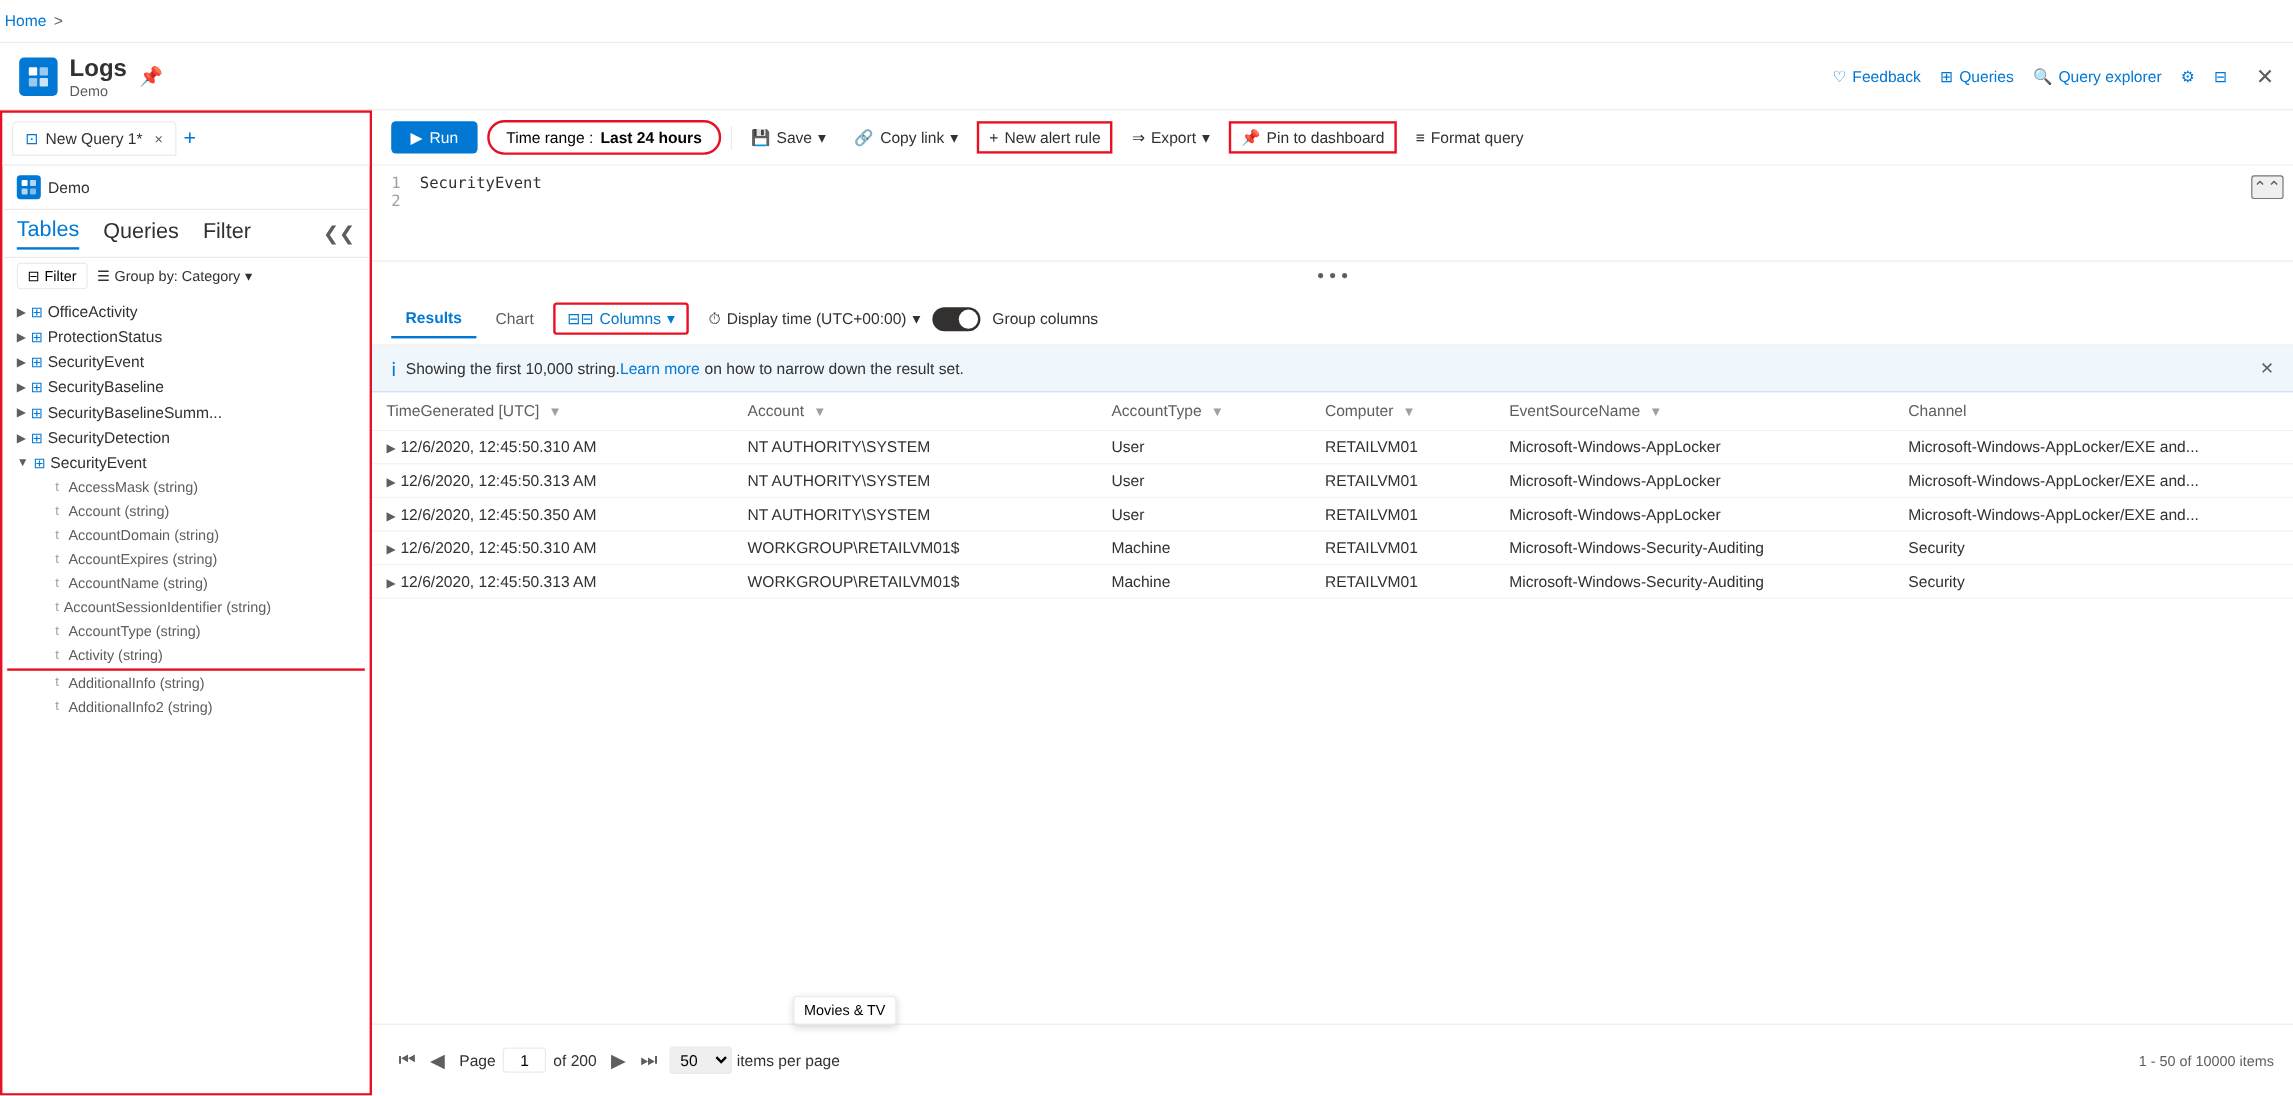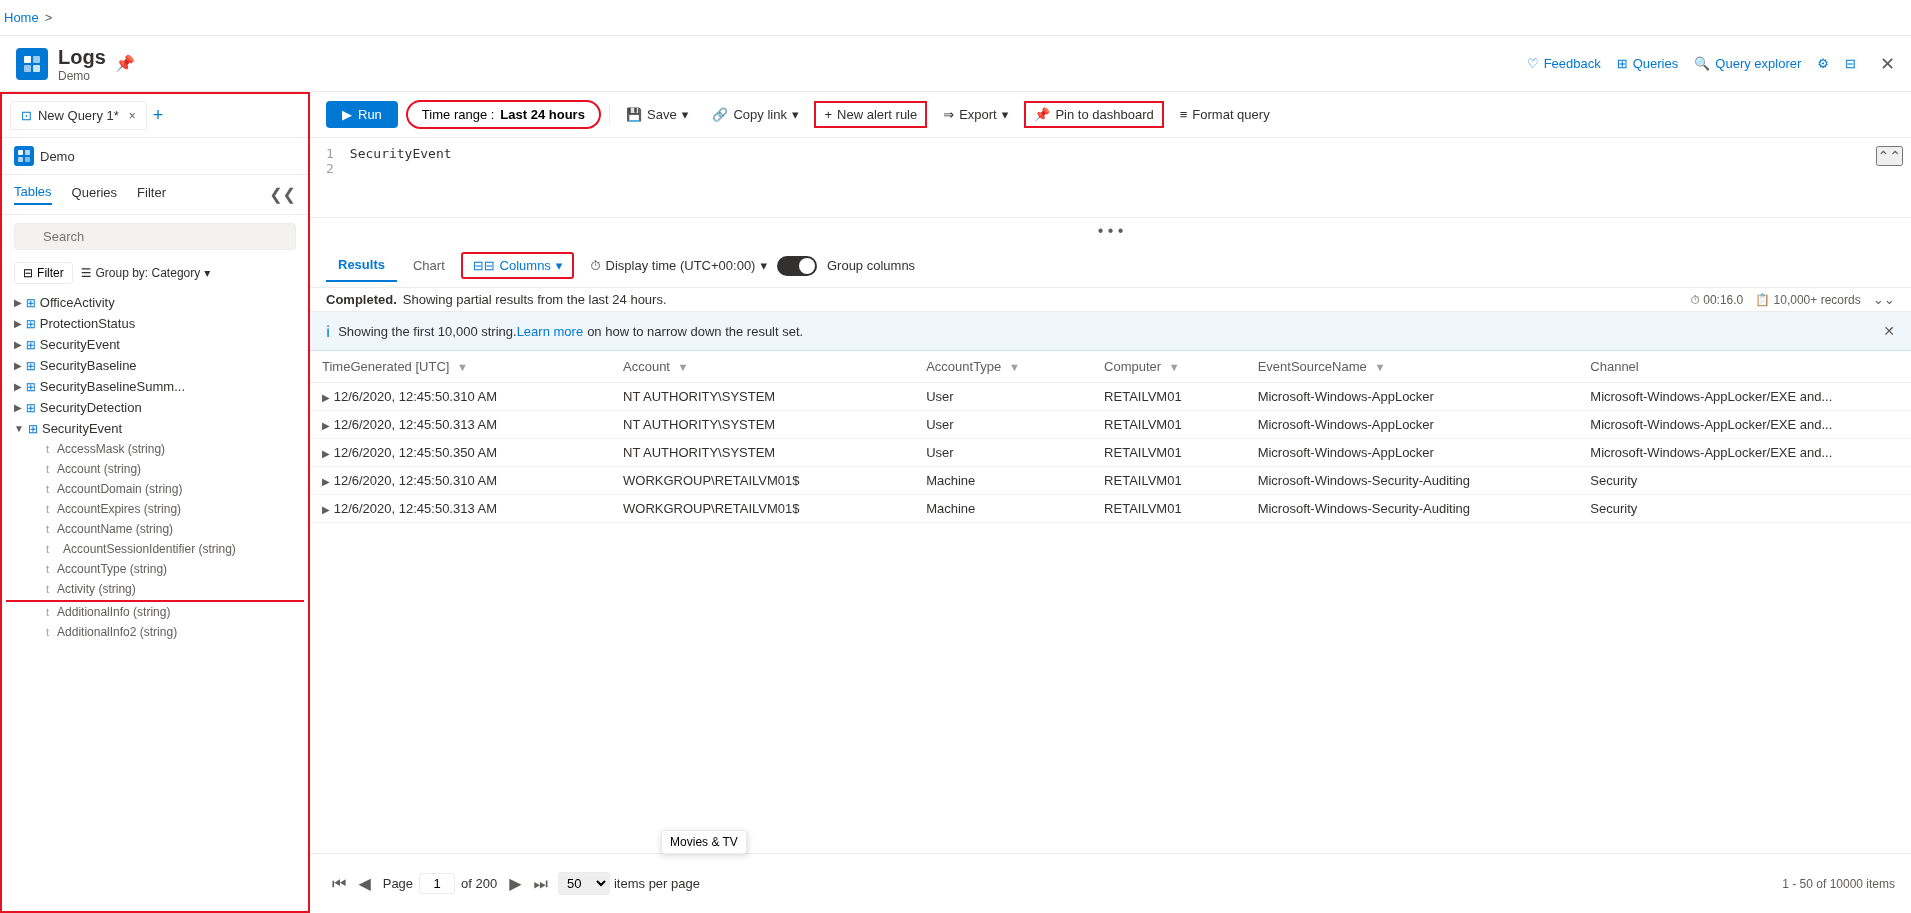--- a/index.html
+++ b/index.html
@@ -29,21 +29,21 @@
     
     .sidebar { width: 310px; flex-shrink: 0; border-right: 1px solid #edebe9; display: flex; flex-direction: column; overflow: hidden; border: 2px solid #e81123; }
     .sidebar-tabs-bar { display: flex; align-items: center; padding: 0 8px; border-bottom: 1px solid #edebe9; background: #fff; height: 44px; }
     .query-tab { display: flex; align-items: center; gap: 6px; padding: 6px 10px; background: #fff; border: 1px solid #edebe9; border-radius: 4px 4px 0 0; font-size: 13px; font-weight: 500; cursor: pointer; }
     .query-tab-close { color: #605e5c; font-size: 12px; cursor: pointer; margin-left: 4px; }
     .add-tab-btn { margin-left: 6px; color: #0078d4; font-size: 18px; cursor: pointer; background: none; border: none; }
     .sidebar-workspace { padding: 8px 12px; border-bottom: 1px solid #edebe9; display: flex; align-items: center; gap: 6px; }
     .workspace-icon { width: 20px; height: 20px; background: #0078d4; border-radius: 3px; display: flex; align-items: center; justify-content: center; }
     .workspace-name { font-size: 13px; font-weight: 500; }
     .sidebar-nav { display: flex; align-items: center; padding: 0 12px; height: 40px; border-bottom: 1px solid #edebe9; gap: 20px; }
-    .sidebar-nav-item { font-size: 13px; cursor: pointer; padding-bottom: 4px; color: #323130; }
+    .sidebar-nav-item { font-size: 18px; cursor: pointer; padding-bottom: 4px; color: #323130; }
     .sidebar-nav-item.active { color: #0078d4; border-bottom: 2px solid #0078d4; font-weight: 500; }
     .sidebar-collapse-btn { margin-left: auto; color: #605e5c; cursor: pointer; font-size: 16px; }
     .sidebar-search { padding: 8px 12px; }
     .sidebar-search-input { width: 100%; padding: 5px 10px 5px 28px; border: 1px solid #edebe9; border-radius: 4px; font-size: 13px; background: #f3f2f1; position: relative; }
     .search-wrap { position: relative; }
     .search-icon-inside { position: absolute; left: 8px; top: 50%; transform: translateY(-50%); color: #605e5c; font-size: 14px; }
     .sidebar-filter-bar { display: flex; align-items: center; gap: 8px; padding: 4px 12px 8px; }
     .filter-btn { display: flex; align-items: center; gap: 4px; padding: 3px 8px; border: 1px solid #edebe9; border-radius: 3px; font-size: 12px; cursor: pointer; background: #fff; }
     .group-by-btn { display: flex; align-items: center; gap: 4px; font-size: 12px; cursor: pointer; color: #323130; background: none; border: none; }
     .sidebar-tree { flex: 1; overflow-y: auto; padding: 0 4px; }
@@ -182,26 +182,20 @@
       <span class="workspace-name">Demo</span>
     </div>
 
     <div class="sidebar-nav">
       <span class="sidebar-nav-item active">Tables</span>
       <span class="sidebar-nav-item">Queries</span>
       <span class="sidebar-nav-item">Filter</span>
       <span class="sidebar-collapse-btn">❮❮</span>
     </div>
 
-    <div class="sidebar-search">
-      <div class="search-wrap">
-        <span class="search-icon-inside">🔍</span>
-        <input class="sidebar-search-input" type="text" placeholder="Search" style="">
-      </div>
-    </div>
 
     <div class="sidebar-filter-bar">
       <button class="filter-btn">
         <span>⊟</span>
         <span>Filter</span>
       </button>
       <button class="group-by-btn">
         <span>☰</span>
         <span>Group by: Category</span>
         <span>▾</span>
@@ -259,21 +253,21 @@
       <div class="tree-item field">
         <span class="tree-field-icon">t</span>
         <span style="margin-left:4px">AccountExpires (string)</span>
       </div>
       <div class="tree-item field">
         <span class="tree-field-icon">t</span>
         <span style="margin-left:4px">AccountName (string)</span>
       </div>
       <div class="tree-item field">
         <span class="tree-field-icon">t</span>
-        <span style="margin-left:10px">AccountSessionIdentifier (string)</span>
+        <span style="margin-left:0">AccountSessionIdentifier (string)</span>
       </div>
       <div class="tree-item field">
         <span class="tree-field-icon">t</span>
         <span style="margin-left:4px">AccountType (string)</span>
       </div>
       <div class="tree-item field" style="border-bottom:2px solid #e81123; padding-bottom:4px">
         <span class="tree-field-icon">t</span>
         <span style="margin-left:4px">Activity (string)</span>
       </div>
       <div class="tree-item field">
@@ -355,35 +349,20 @@
           <span>⏱</span>
           <span>Display time (UTC+00:00)</span>
           <span>▾</span>
         </button>
         <div class="toggle-switch">
           <div class="toggle-knob"></div>
         </div>
         <span class="group-cols-label">Group columns</span>
       </div>
 
-      <div class="status-bar">
-        <span class="status-completed">Completed.</span>
-        <span class="status-text">Showing partial results from the last 24 hours.</span>
-        <div class="status-right">
-          <span>
-            <span>⏱</span>
-            <span>00:16.0</span>
-          </span>
-          <span>
-            <span>📋</span>
-            <span>10,000+ records</span>
-          </span>
-          <button style="background:none;border:none;cursor:pointer;color:#605e5c">⌄⌄</button>
-        </div>
-      </div>
 
       <div class="info-bar">
         <span class="info-icon">ℹ</span>
         <span>Showing the first 10,000 string.</span>
         <a class="info-link" href="#">Learn more</a>
         <span style="margin-left:4px">on how to narrow down the result set.</span>
         <button class="info-close">✕</button>
       </div>
 
       <div class="results-table-wrap">

